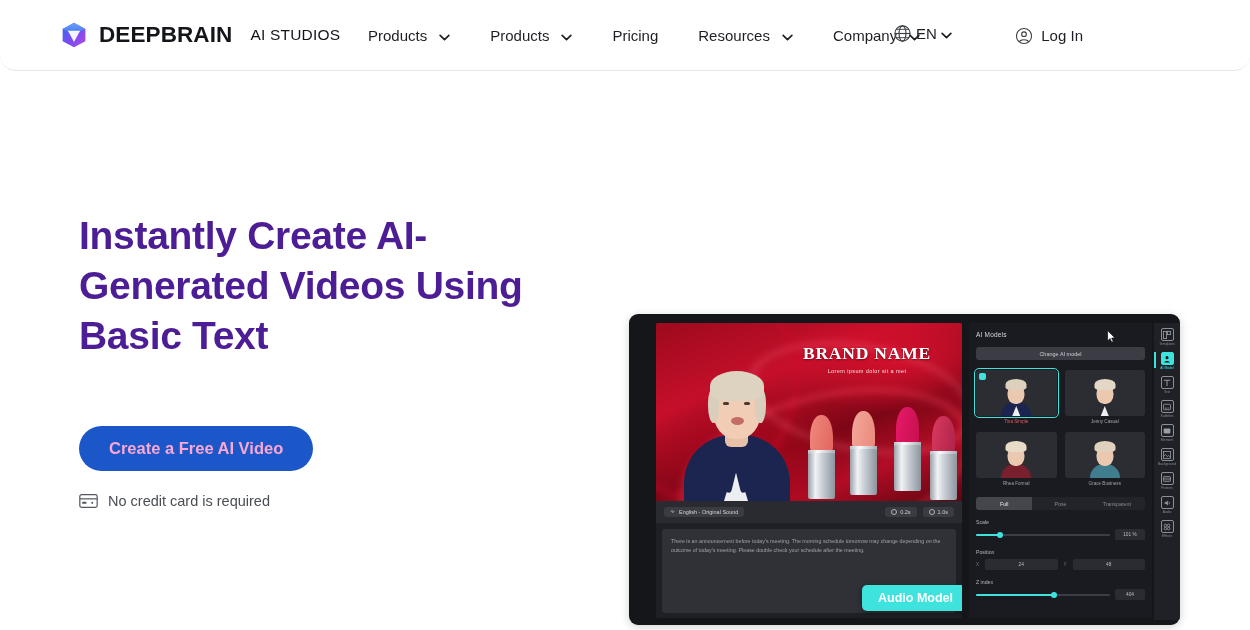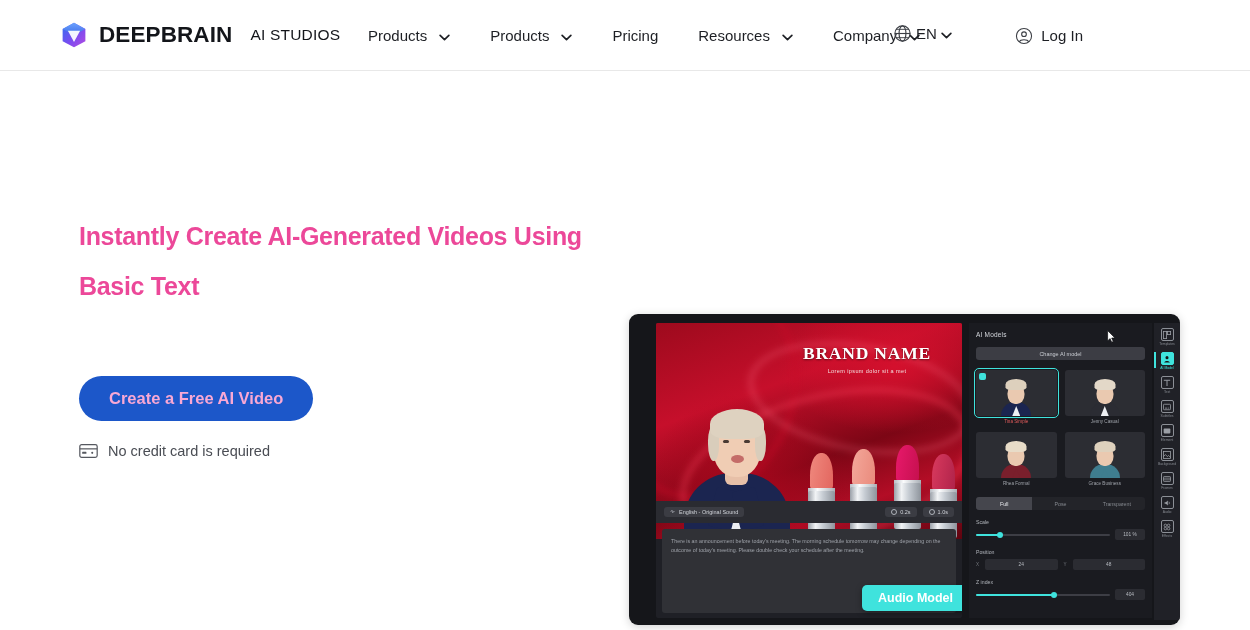--- a/index.html
+++ b/index.html
@@ -12,20 +12,21 @@
 
   
   .header {
     position: relative;
     height: 71px;
     width: 1250px;
     background: #ffffff;
     border-bottom: 1px solid #e8e8e8;
     display: flex;
     align-items: center;
+    border-radius: 16px;
   }
   .brand {
     position: absolute;
     left: 60px; top: 21px;
     display: flex; align-items: center; gap: 11px;
   }
   .brand-logo { width: 28px; height: 28px; display: block; }
   .brand-name {
     font-size: 22.5px; font-weight: 700; color: #13151a;
     letter-spacing: 0.1px;
@@ -75,22 +76,22 @@
     display: flex; align-items: center; justify-content: center;
   }
 
   
   .hero {
     position: relative; width: 1250px; height: 559px;
     background: #ffffff;
   }
   .hero-left { position: absolute; left: 79px; top: 140px; width: 520px; }
   .hero-title {
-    font-size: 25px; line-height: 50px; font-weight: 700;
-    color: #ec4899; letter-spacing: -0.3px;
+    font-size: 39px; line-height: 50px; font-weight: 700;
+    color: #4c1d95; letter-spacing: -0.3px;
   }
   .hero-desc {
     margin-top: 36px;
     font-size: 16.5px; line-height: 30px; color: #3a3d44;
     width: 505px;
   }
   .cta-main {
     margin-top: 65px;
     height: 45px; padding: 0 30px;
     background: #1c57c9; color: #f9a8d4;
@@ -123,21 +124,21 @@
   
   .stage {
     position: relative;
     width: 306px; height: 295px;
     background: #1f2026;
     border-radius: 2px; overflow: hidden;
     margin-left: 0;
   }
   .video-canvas {
     position: relative;
-    width: 306px; height: 216px;
+    width: 306px; height: 178px;
     overflow: hidden;
     background: #7d0a16;
   }
   .vc-bg {
     position: absolute; inset: 0;
     background:
       radial-gradient(ellipse 62% 50% at 78% 20%, #d4102d 0%, rgba(212,16,45,0) 62%),
       radial-gradient(ellipse 52% 70% at 30% 78%, #a8071d 0%, rgba(168,7,29,0) 65%),
       linear-gradient(160deg,#9d0a1d 0%, #c60f2b 32%, #7c0615 60%, #b30d26 78%, #5e040f 100%);
   }

